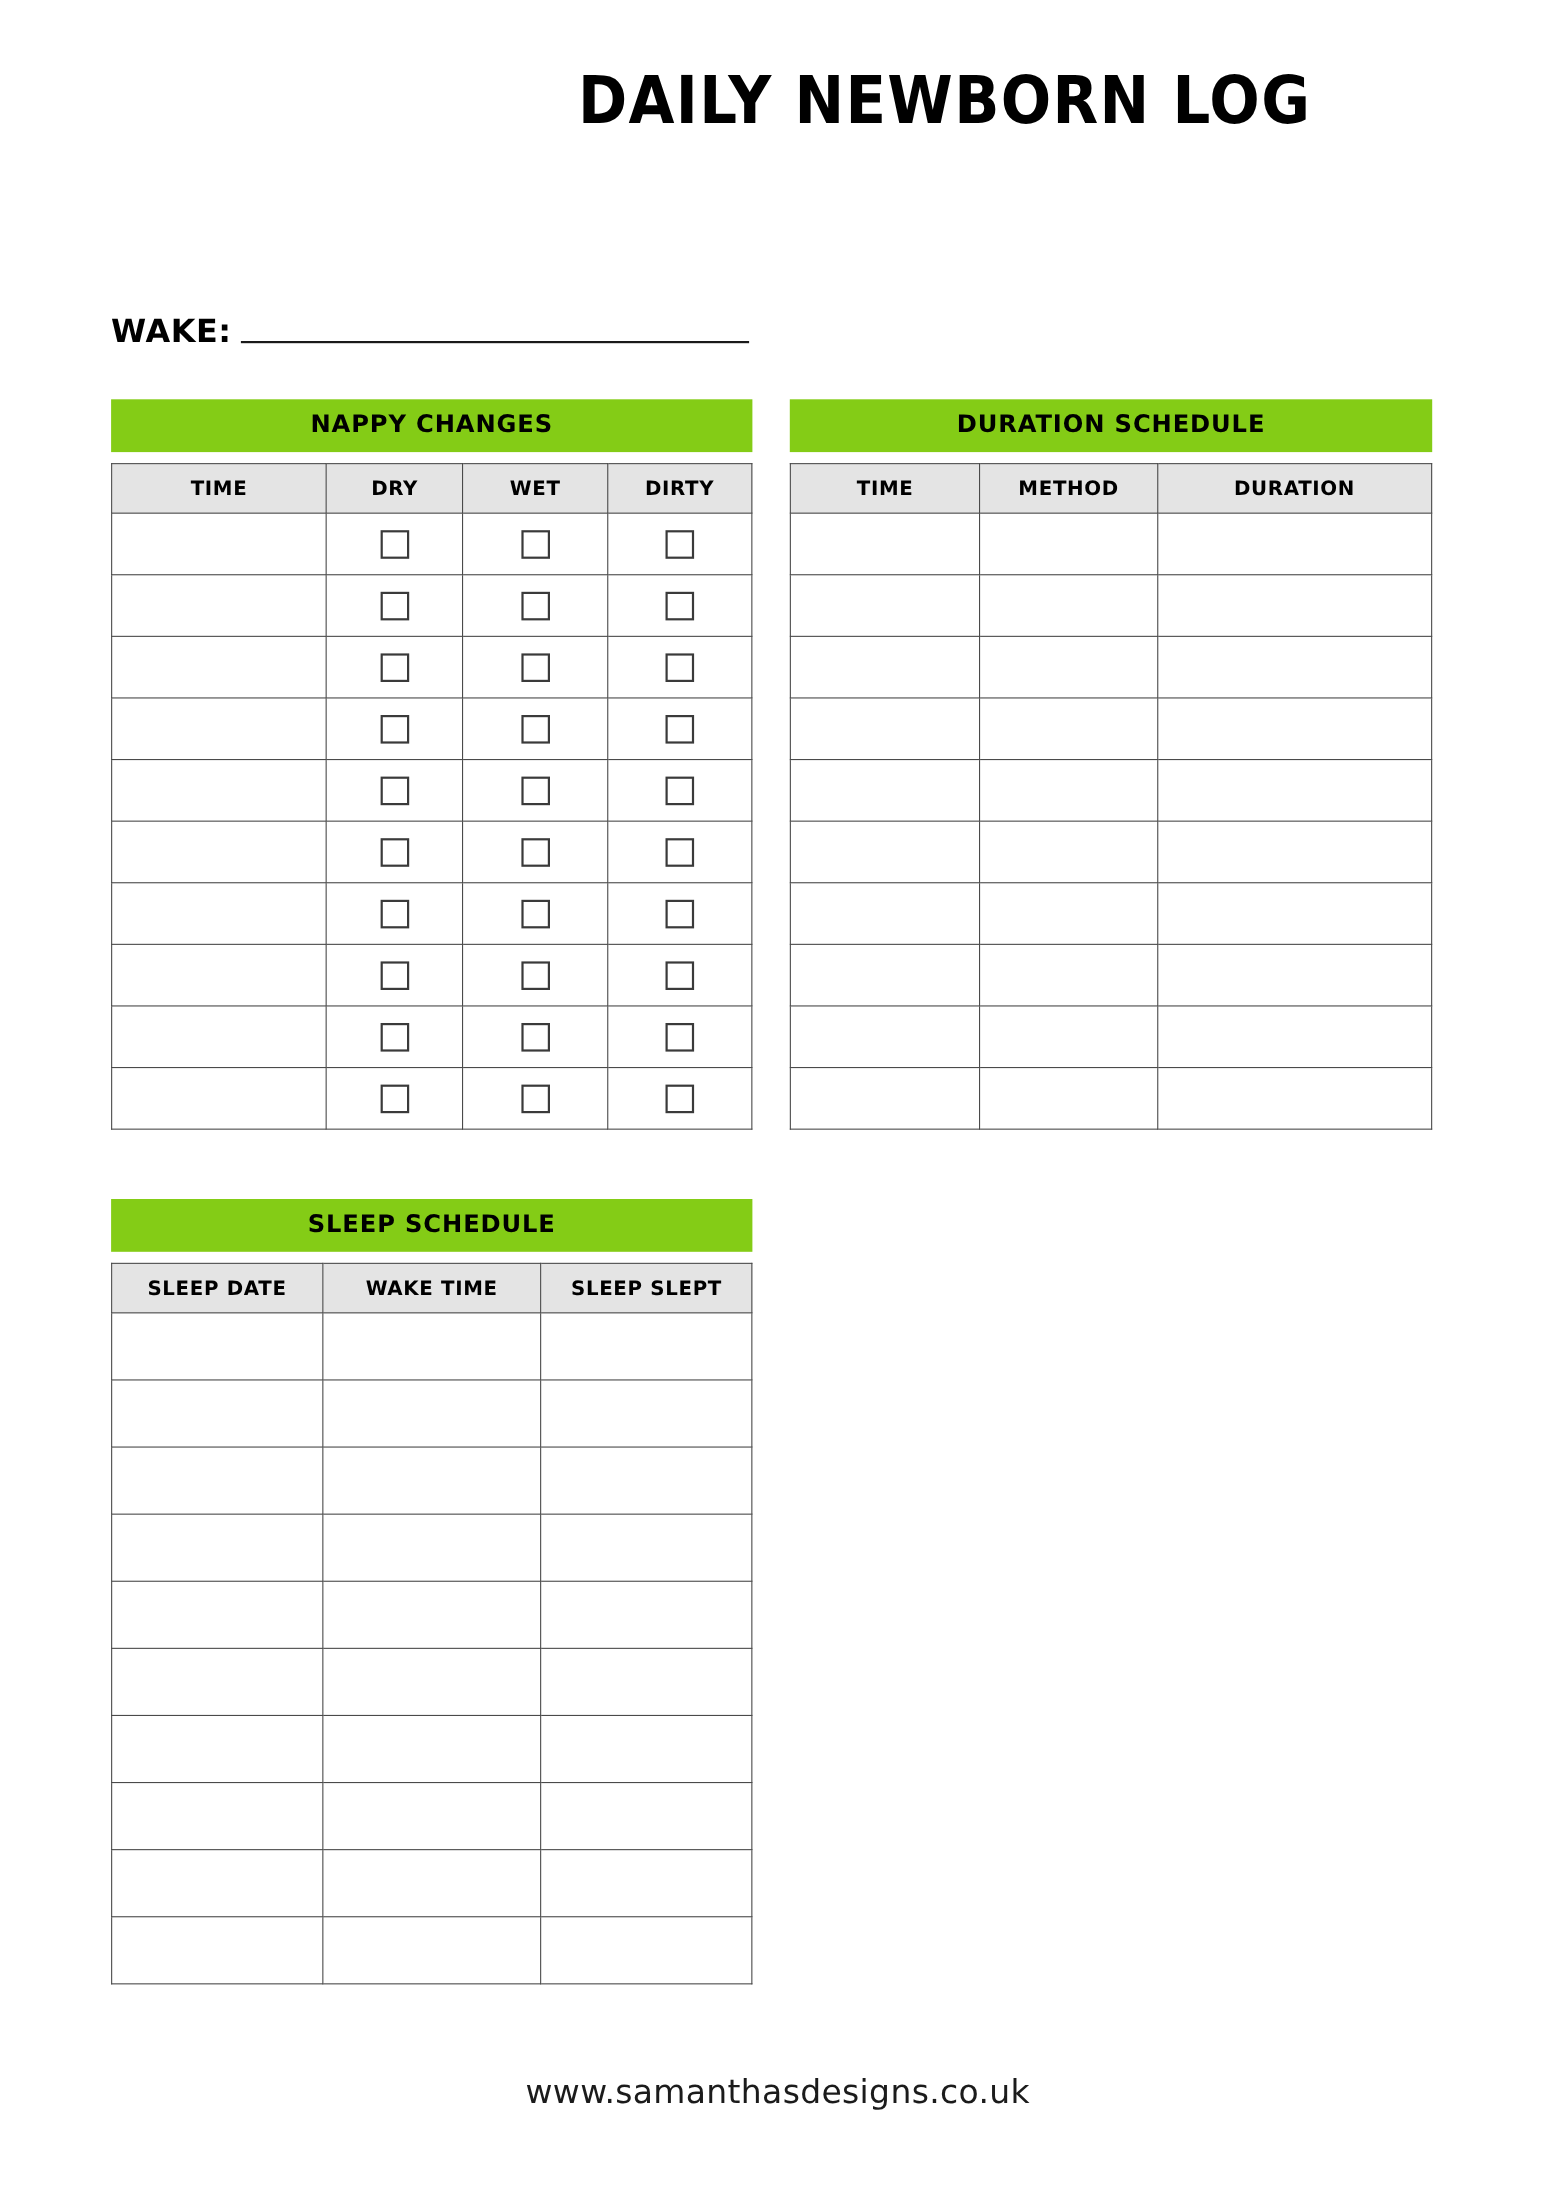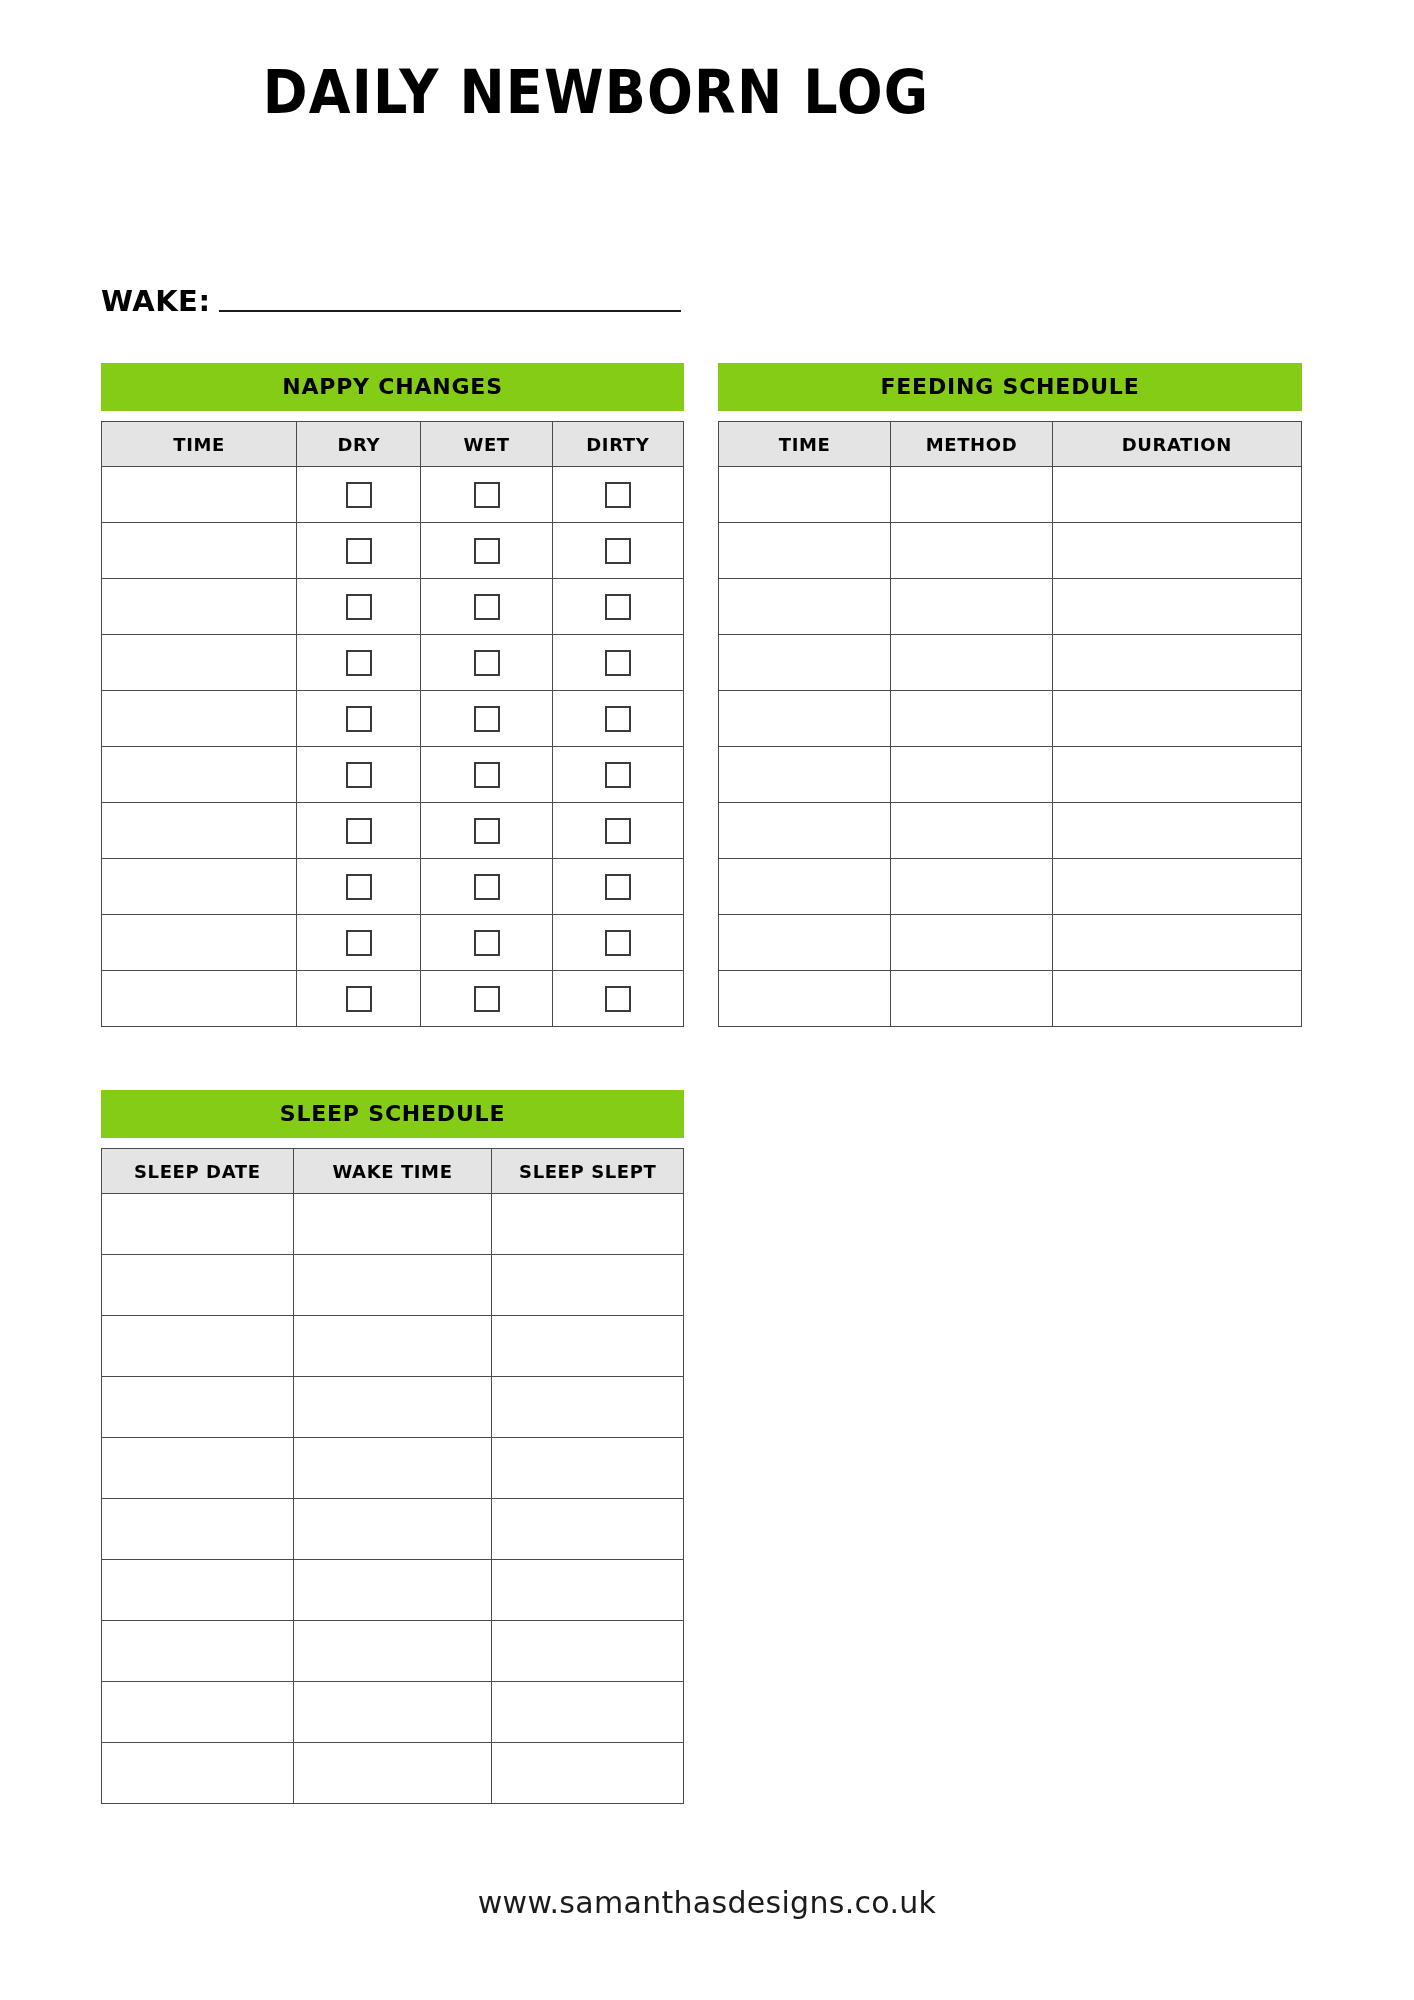--- a/index.html
+++ b/index.html
@@ -20,21 +20,21 @@
     overflow: hidden;
     box-sizing: border-box;
   }
 
   
   .title {
     position: absolute;
     left: 0;
     top: 56px;
     width: 1192px;
-    text-align: center;
+    text-align: right;
     font-size: 60px;
     line-height: 72px;
     font-weight: 700;
     letter-spacing: 1.2px;
     color: #000000;
     font-family: "DejaVu Sans", sans-serif;
     font-stretch: condensed;
   }
 
   
@@ -236,21 +236,21 @@
             <td></td>
             <td><span class="checkbox"></span></td>
             <td><span class="checkbox"></span></td>
             <td><span class="checkbox"></span></td>
           </tr>
         </tbody>
     </table>
   </div>
 
   <div class="panel" id="feeding-panel">
-    <div class="panel-header">FEEDING SCHEDULE</div>
+    <div class="panel-header">DURATION SCHEDULE</div>
     <table class="grid">
       <colgroup>
         <col style="width:23.5%">
           <col style="width:22%">
           <col style="width:34%">
       </colgroup>
       <thead>
         <tr>
           <th>TIME</th>
           <th>METHOD</th>

